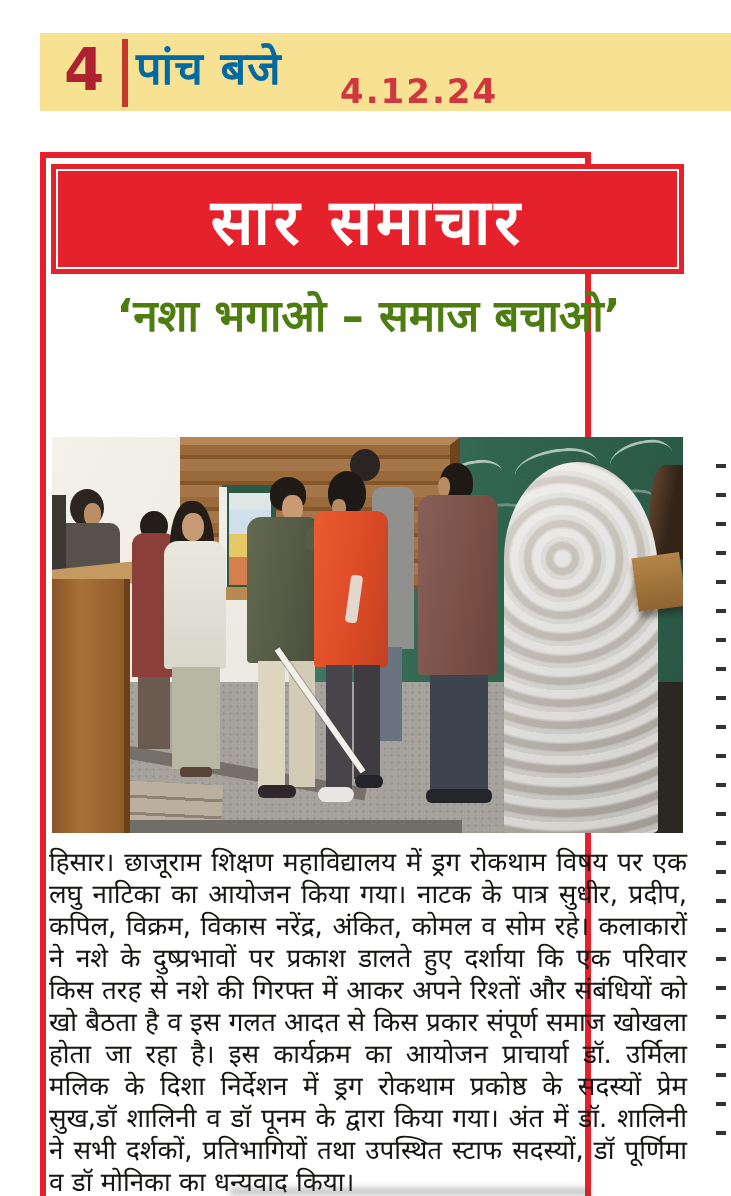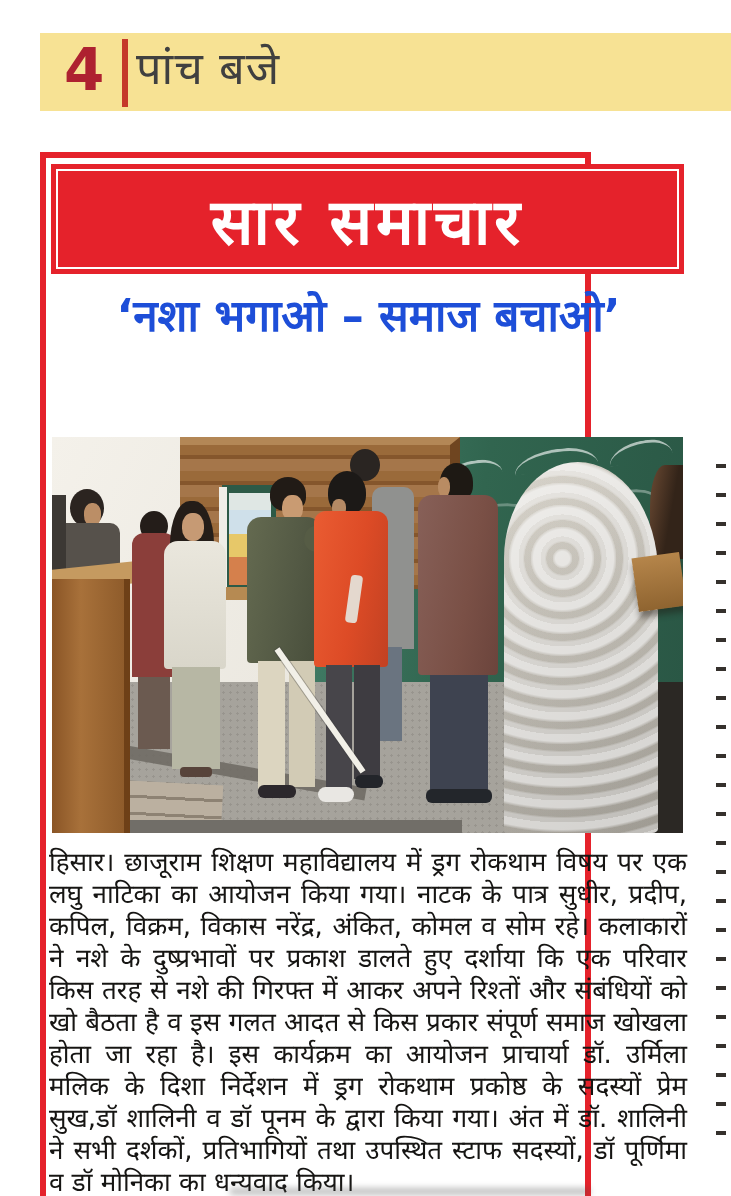--- a/index.html
+++ b/index.html
@@ -4,31 +4,31 @@
 <style>
   html,body{margin:0;padding:0;background:#ffffff;}
   body{width:731px;height:1196px;overflow:hidden;position:relative;
        font-family:"DejaVu Sans","Liberation Sans",sans-serif;}
   .ab{position:absolute;}
 
   
   .masthead-band{left:40px;top:33px;width:691px;height:78px;background:#f7e294;}
   .page-num{left:24px;top:6px;font-size:58px;line-height:62px;font-weight:bold;color:#ae2130;}
   .band-divider{left:82px;top:6px;width:6px;height:68px;background:#c5392a;}
-  .masthead-title{left:96px;top:8px;font-size:45px;line-height:56px;font-weight:normal;color:#404040;letter-spacing:1px;}
+  .masthead-title{left:96px;top:8px;font-size:45px;line-height:56px;font-weight:bold;color:#0369a1;letter-spacing:1px;}
   .band-date{left:300px;top:40px;font-size:34px;line-height:36px;font-weight:bold;color:#ce383e;letter-spacing:2px;}
 
   
   .news-box{left:40px;top:152px;width:551px;height:1044px;border:6px solid #e5222b;border-bottom:none;
             background:#ffffff;box-sizing:border-box;}
   .banner{left:5px;top:6px;width:633px;height:110px;background:#e5222b;
           outline:2px solid #ffffff;outline-offset:-7px;
           display:flex;align-items:center;justify-content:center;}
   .banner span{color:#ffffff;font-size:63px;font-weight:bold;letter-spacing:4px;}
-  .headline{left:0;top:128px;width:645px;text-align:center;color:#1d4ed8;
+  .headline{left:0;top:128px;width:645px;text-align:center;color:#4d7c0f;
             font-size:44px;line-height:59px;font-weight:bold;}
   .headline span{display:block;}
   .body-text{left:3px;top:688px;width:638px;font-size:26px;line-height:32px;color:#161513;
              text-align:justify;text-justify:inter-word;}
   .body-text .lead{font-weight:normal;}
 
   
   .photo{left:6px;top:279px;width:631px;height:396px;overflow:hidden;background:#ece9e1;}
   .chalk-word{font-family:"DejaVu Serif","Liberation Serif",serif;font-style:italic;
               font-size:33px;color:rgba(255,255,255,.85);letter-spacing:3px;}
@@ -39,20 +39,21 @@
               background:repeating-linear-gradient(to bottom,#35312d 0 4px,transparent 4px 29px);}
   .bottom-fragment{left:230px;top:1188px;width:360px;height:7px;background:#4a4a4a;filter:blur(3px);opacity:.35;}
 </style>
 </head>
 <body>
 
 <div class="ab masthead-band">
   <span class="ab page-num">4</span>
   <span class="ab band-divider"></span>
   <span class="ab masthead-title">पांच बजे</span>
+  <span class="ab band-date">4.12.24</span>
 </div>
 
 <article class="ab news-box">
 
   <div class="ab banner">
     <span>सार समाचार</span>
   </div>
 
   <h1 class="ab headline" style="margin:0;">
     <span>‘नशा भगाओ – समाज बचाओ’</span>

